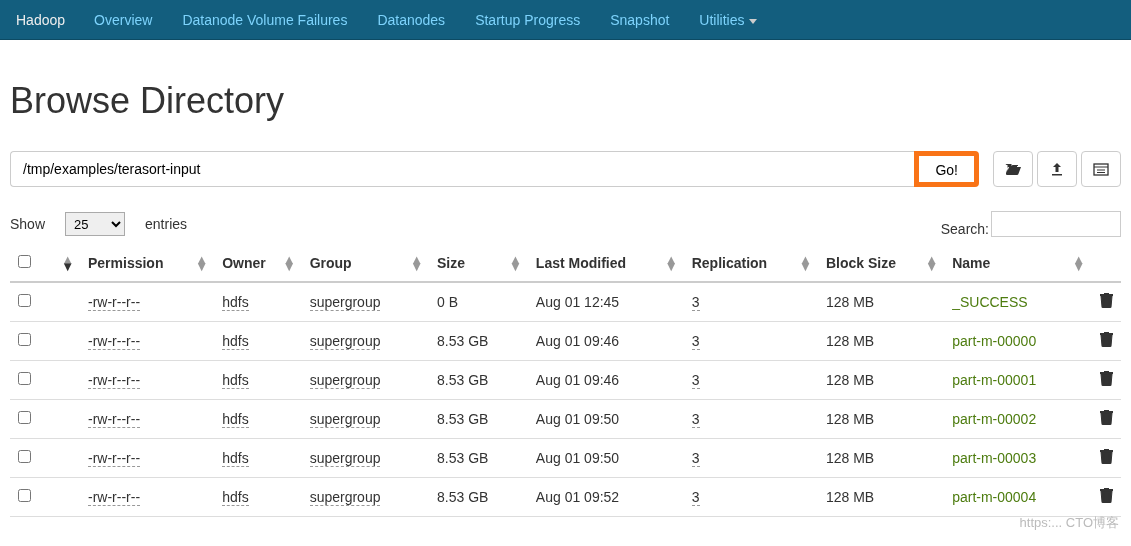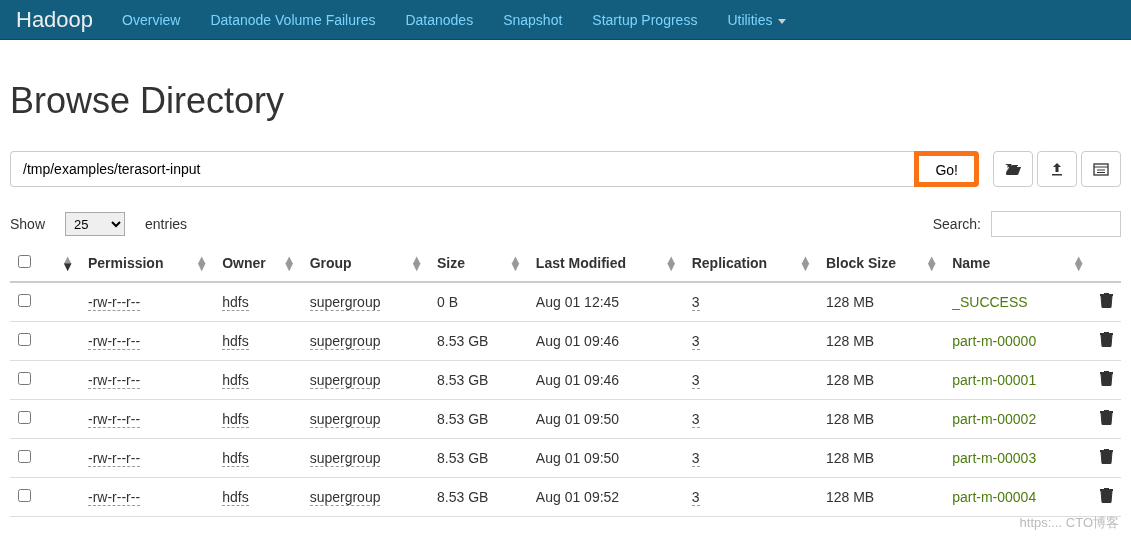--- a/index.html
+++ b/index.html
@@ -8,21 +8,21 @@
     .navbar {
       background: #135e7e;
       border-bottom: 1px solid #0c4a63;
       display: flex;
       align-items: center;
       padding: 0 8px;
       height: 40px;
     }
     .navbar-brand {
       color: #eee;
-      font-size: 22px;
+      font-size: 14px;
       padding: 0 14px 0 8px;
       text-decoration: none;
     }
     .nav-item {
       color: #7dd3fc;
       padding: 10px 15px;
       text-decoration: none;
       font-size: 14px;
       cursor: pointer;
       display: flex;
@@ -101,22 +101,22 @@
     .show-entries select {
       padding: 3px 4px;
       border: 1px solid #aaa;
       background: #efefef;
       font-size: 13px;
       width: 60px;
       height: 24px;
     }
     .search-box {
       display: flex;
-      align-items: center;
-      gap: 10px;
+      align-items: flex-end;
+      gap: 2px;
     }
     .search-box input {
       padding: 4px 6px;
       border: 1px solid #ccc;
       font-size: 14px;
       width: 130px;
       height: 26px;
     }
 
     table {
@@ -167,22 +167,22 @@
   </style>
 </head>
 <body>
 
 <div class="navbar">
   <a class="navbar-brand">Hadoop</a>
   <div id="nav-items" style="display:flex;">
       <a class="nav-item">Overview</a>
       <a class="nav-item">Datanode Volume Failures</a>
       <a class="nav-item">Datanodes</a>
+      <a class="nav-item">Startup Progress</a>
       <a class="nav-item">Snapshot</a>
-      <a class="nav-item">Startup Progress</a>
       <a class="nav-item">Utilities<span class="caret"><svg width="8" height="6" viewBox="0 0 8 6">
             <path fill="#ccc" d="M0 0 L8 0 L4 5 Z"></path>
           </svg></span></a>
     </div>
 </div>
 
 <div class="container">
   <div class="page-header">
     <h1>Browse Directory</h1>
   </div>

